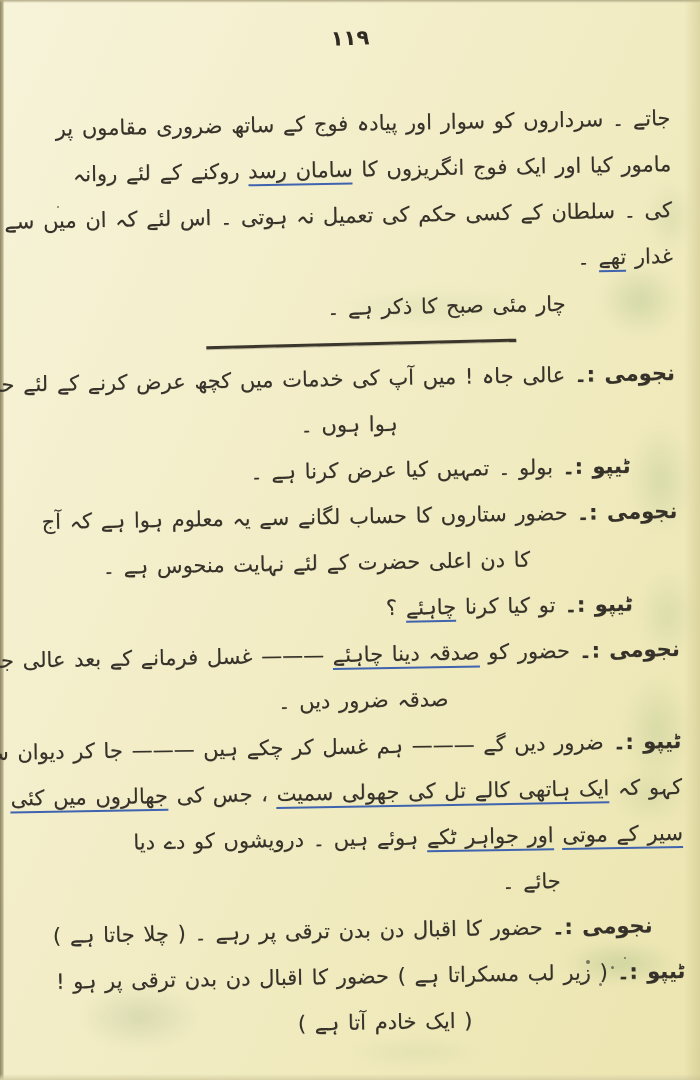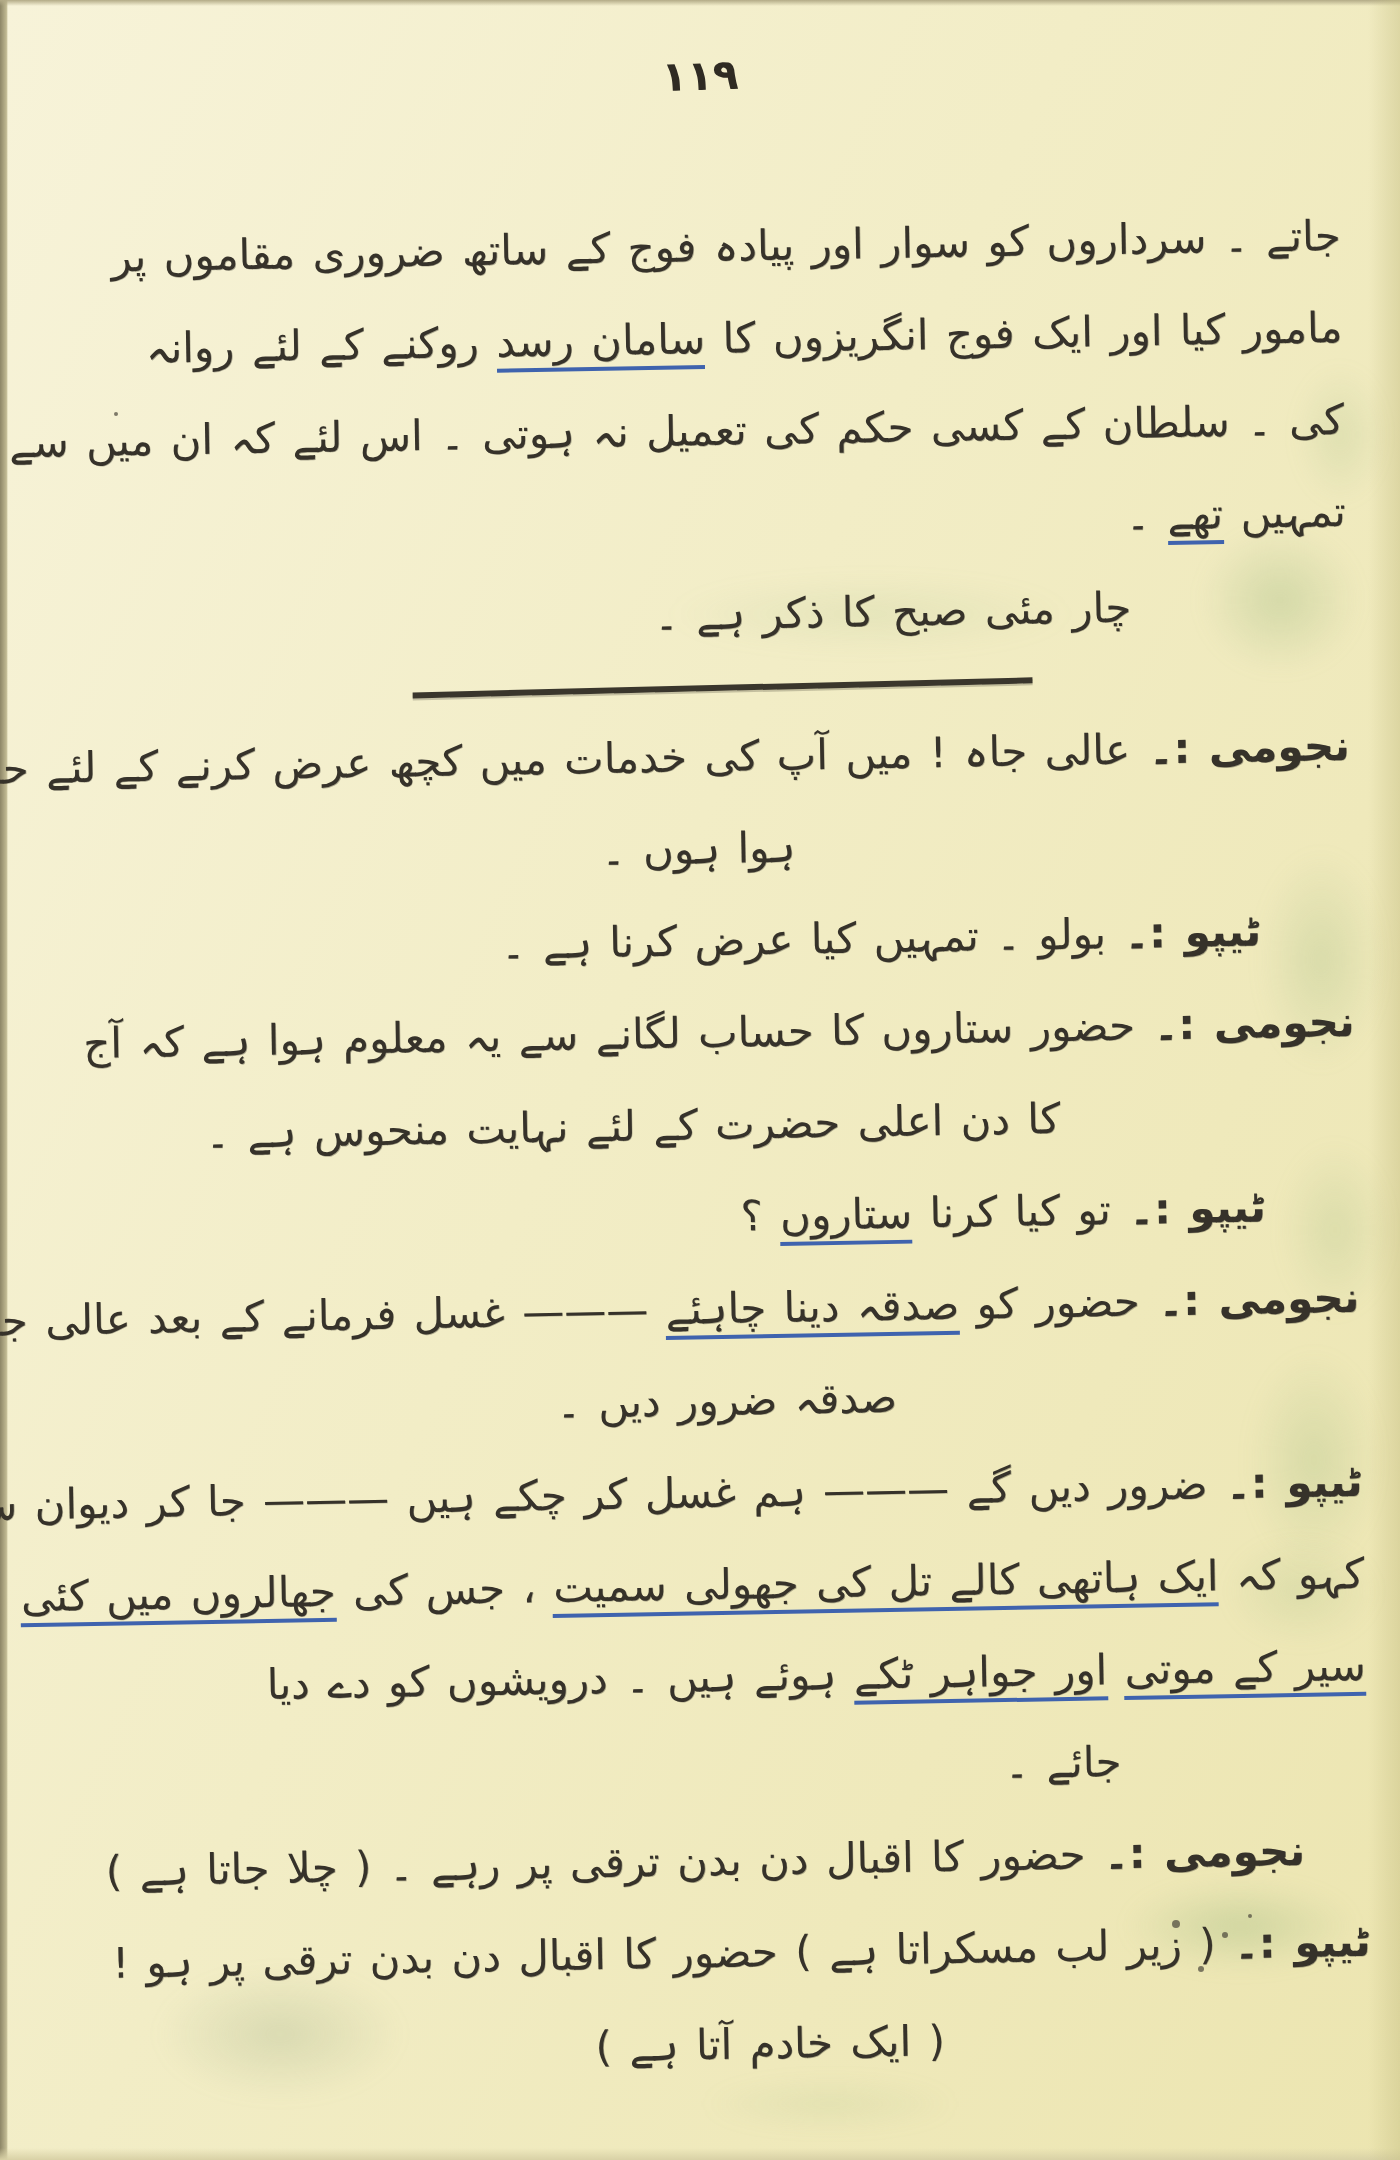--- a/index.html
+++ b/index.html
@@ -101,29 +101,29 @@
   <div class="speck" style="left:599px;top:983px;width:3px;height:3px;"></div>
   <div class="speck" style="left:624px;top:957px;width:2px;height:2px;"></div>
   <div class="speck" style="left:57px;top:206px;width:2px;height:2px;"></div>
 
   <div class="pageno">۱۱۹</div>
 
   <div class="text-block">
       <div class="line full"><span>جاتے ۔ سرداروں کو سوار اور پیادہ فوج کے ساتھ ضروری مقاموں پر</span></div>
       <div class="line full"><span>مامور کیا اور ایک فوج انگریزوں کا </span><span class="u">سامان رسد</span><span> روکنے کے لئے روانہ</span></div>
       <div class="line full"><span>کی ۔ سلطان کے کسی حکم کی تعمیل نہ ہوتی ۔ اس لئے کہ ان میں سے اکثر</span></div>
-      <div class="line full"><span>تمہیں </span><span class="u">تھے</span><span> ۔</span></div>
+      <div class="line full"><span>غدار </span><span class="u">تھے</span><span> ۔</span></div>
       <div class="line ind-sm"><span>چار مئی صبح کا ذکر ہے ۔</span></div>
       <div class="divider"></div>
       <div class="line full"><span class="speaker">نجومی :۔ </span><span>عالی جاہ ! میں آپ کی خدمات میں کچھ عرض کرنے کے لئے حاضر</span></div>
       <div class="line ind-ctr"><span>ہوا ہوں ۔</span></div>
       <div class="line ind-spk"><span class="speaker">ٹیپو :۔ </span><span>بولو ۔ تمہیں کیا عرض کرنا ہے ۔</span></div>
       <div class="line full"><span class="speaker">نجومی :۔ </span><span>حضور ستاروں کا حساب لگانے سے یہ معلوم ہوا ہے کہ آج</span></div>
       <div class="line ind-mid"><span>کا دن اعلی حضرت کے لئے نہایت منحوس ہے ۔</span></div>
-      <div class="line ind-spk"><span class="speaker">ٹیپو :۔ </span><span>تو کیا کرنا </span><span class="u">ستاروں</span><span> ؟</span></div>
+      <div class="line ind-spk"><span class="speaker">ٹیپو :۔ </span><span>تو کیا کرنا </span><span class="u">چاہئے</span><span> ؟</span></div>
       <div class="line full"><span class="speaker">نجومی :۔ </span><span>حضور کو </span><span class="u">صدقہ دینا چاہئے</span><span> ——— غسل فرمانے کے بعد عالی جاہ</span></div>
       <div class="line ind-ctr2"><span>صدقہ ضرور دیں ۔</span></div>
       <div class="line full"><span class="speaker">ٹیپو :۔ </span><span>ضرور دیں گے ——— ہم غسل کر چکے ہیں ——— جا کر دیوان سے</span></div>
       <div class="line full"><span>کہو کہ </span><span class="u">ایک ہاتھی کالے تل کی جھولی سمیت</span><span> ، جس کی </span><span class="u">جھالروں میں کئی</span></div>
       <div class="line full"><span class="u">سیر کے موتی</span><span> </span><span class="u">اور جواہر ٹکے</span><span> ہوئے ہیں ۔ درویشوں کو دے دیا</span></div>
       <div class="line ind-j"><span>جائے ۔</span></div>
       <div class="line ind-xs"><span class="speaker">نجومی :۔ </span><span>حضور کا اقبال دن بدن ترقی پر رہے ۔ ( چلا جاتا ہے )</span></div>
       <div class="line full"><span class="speaker">ٹیپو :۔ </span><span>( زیر لب مسکراتا ہے ) حضور کا اقبال دن بدن ترقی پر ہو !</span></div>
       <div class="line center"><span>( ایک خادم آتا ہے )</span></div>
     </div>

